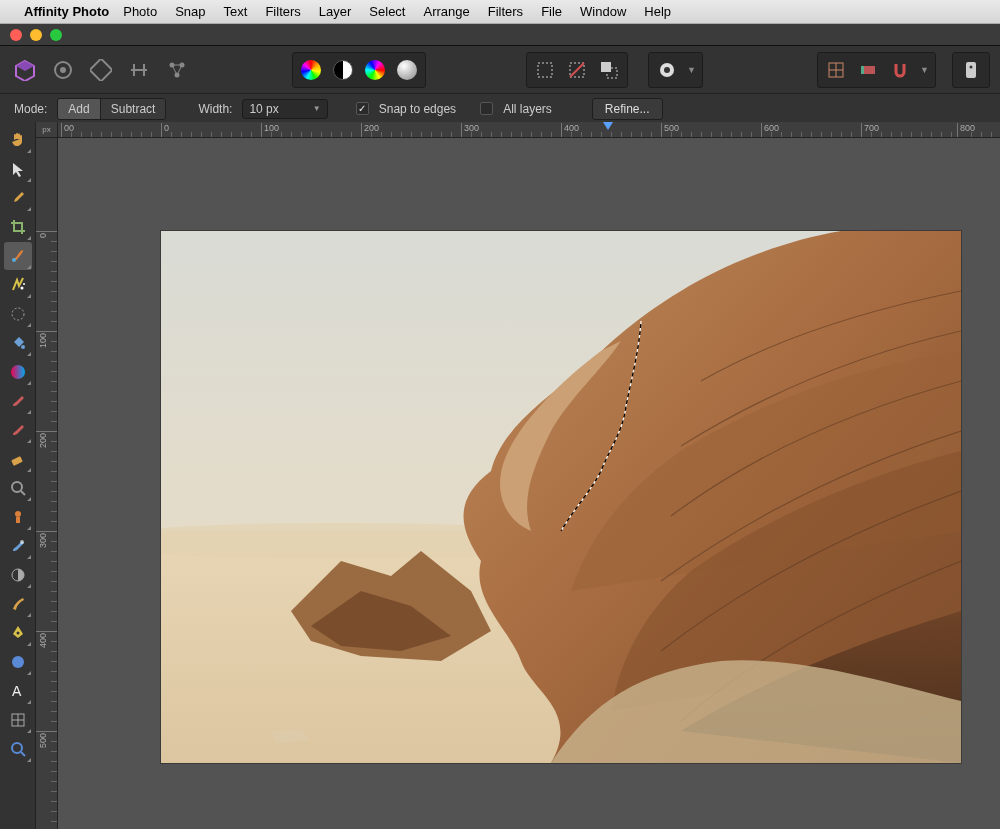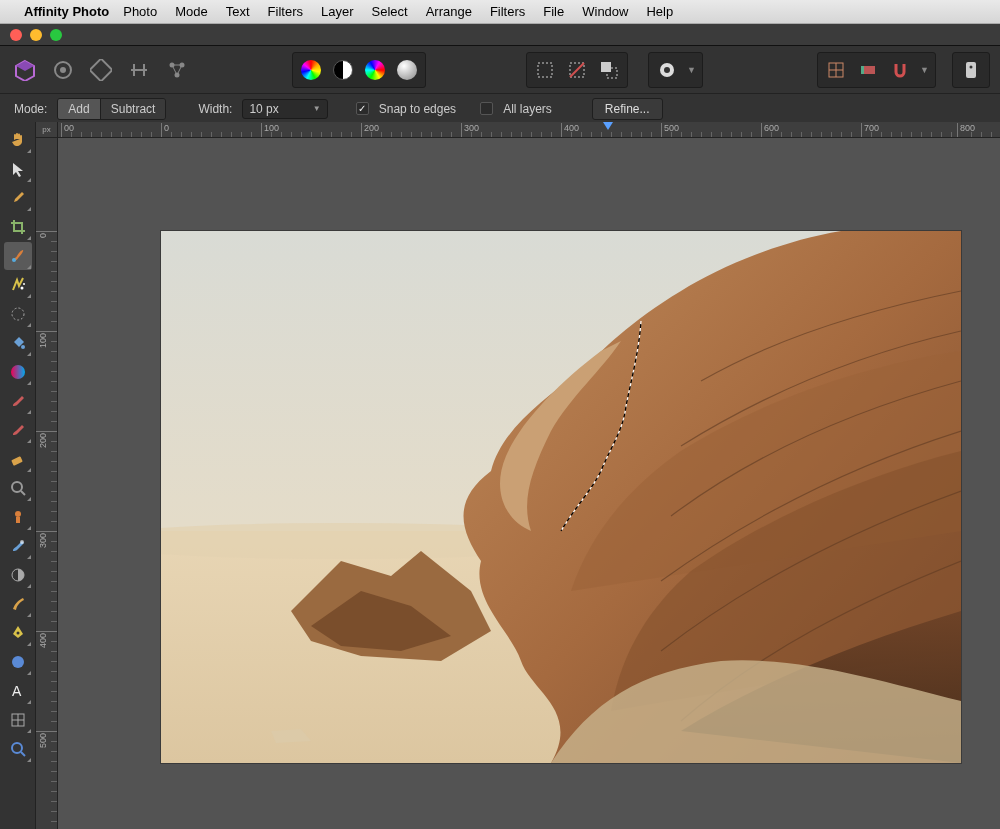--- a/index.html
+++ b/index.html
@@ -64,21 +64,21 @@
   .swatch-hue { background: conic-gradient(from 90deg, red, yellow, lime, cyan, blue, magenta, red); border-radius:50%; width:20px;height:20px;}
   .swatch-grey { background: radial-gradient(circle at 35% 30%, #fff, #bbb 55%, #888); border-radius:50%; width:20px;height:20px;}
 </style>
 </head>
 <body>
 
 <div class="menubar">
   <span class="apple"></span>
   <span class="appname">Affinity Photo</span>
   <span class="mitem">Photo</span>
-  <span class="mitem">Mode</span>
+  <span class="mitem">Snap</span>
   <span class="mitem">Text</span>
   <span class="mitem">Filters</span>
   <span class="mitem">Layer</span>
   <span class="mitem">Select</span>
   <span class="mitem">Arrange</span>
   <span class="mitem">Filters</span>
   <span class="mitem">File</span>
   <span class="mitem">Window</span>
   <span class="mitem">Help</span>
 </div>

